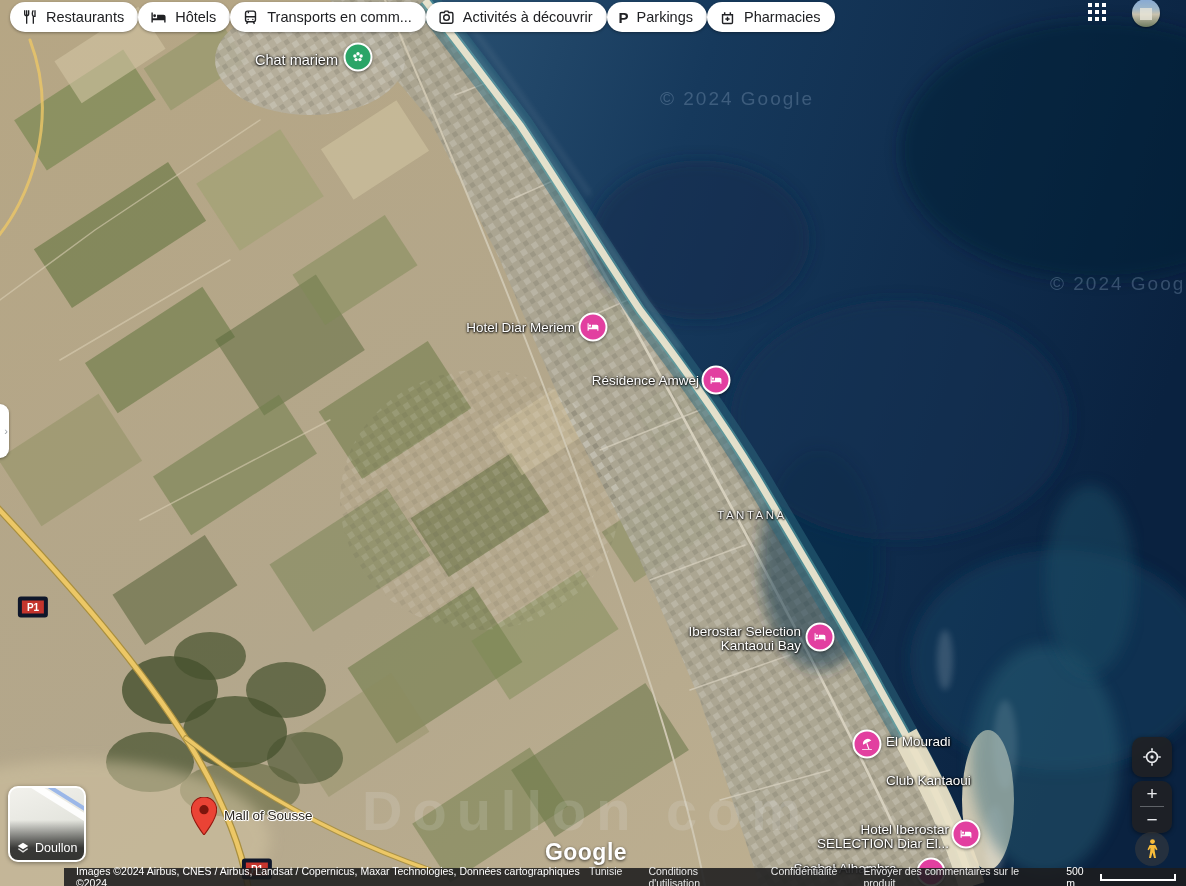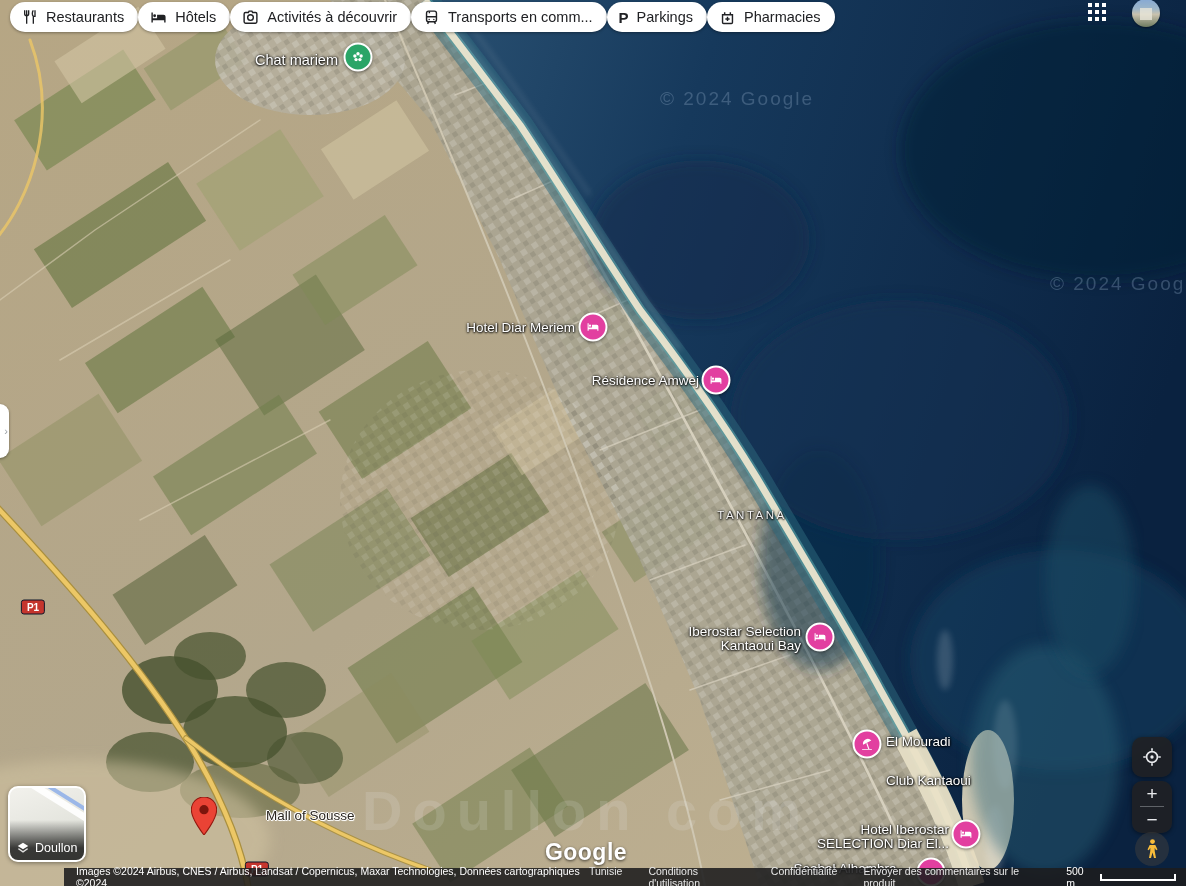--- a/index.html
+++ b/index.html
@@ -23,27 +23,27 @@
 
   
   .lbl{position:absolute;color:#fff;font-size:13.5px;font-weight:500;line-height:14px;white-space:nowrap;z-index:10;
        text-shadow:0 1px 2px rgba(0,0,0,.9), 0 0 3px rgba(0,0,0,.8), 1px 0 2px rgba(0,0,0,.7);}
   .lbl.right{transform:translate(-100%,-50%);text-align:right;}
   .lbl.left{transform:translate(0,-50%);}
   .lbl.center{transform:translate(-50%,-50%);text-align:center;}
   .locality{font-size:14.5px;font-weight:400;}
   .district{font-size:11.5px;font-weight:500;letter-spacing:2.5px;color:#f3f3f3;}
   .dark-lbl{color:#2b2620;font-weight:500;
-       text-shadow:0 1px 0 #fff,0 -1px 0 #fff,1px 0 0 #fff,-1px 0 0 #fff,1px 1px 1px #fff,-1px -1px 1px #fff;padding-left:42px;}
+       text-shadow:0 1px 0 #fff,0 -1px 0 #fff,1px 0 0 #fff,-1px 0 0 #fff,1px 1px 1px #fff,-1px -1px 1px #fff;}
 
   .pmark{position:absolute;width:25px;height:25px;border-radius:50%;transform:translate(-50%,-50%);z-index:9;
          border:2.5px solid #fff;box-shadow:0 1px 3px rgba(0,0,0,.45);
          display:flex;align-items:center;justify-content:center;cursor:pointer;}
   .badge{position:absolute;transform:translate(-50%,-50%);background:#c5352d;color:#fff;z-index:8;
-         font-size:10px;font-weight:700;padding:1px 5px;border-radius:3px;border:1px solid #0f172a;cursor:pointer;}
+         font-size:10px;font-weight:700;padding:1px 5px;border-radius:3px;border:4px solid #0f172a;cursor:pointer;}
 
   
   .imwm{position:absolute;color:#8fa9c5;opacity:.33;font-size:19px;font-weight:500;letter-spacing:2px;z-index:5;white-space:nowrap;}
   .sitewm{position:absolute;left:362px;top:778px;font-size:56px;font-weight:700;letter-spacing:10px;
           color:#eef2f5;opacity:.14;z-index:6;white-space:nowrap;}
   .glogo{position:absolute;left:586px;top:852px;transform:translate(-50%,-50%);z-index:12;
          color:#fff;font-size:23px;font-weight:700;letter-spacing:.5px;
          text-shadow:0 1px 3px rgba(0,0,0,.7);}
 
   
@@ -208,34 +208,34 @@
     </div>
     <div class="chip">
       <svg width="17" height="17" viewBox="0 0 24 24" fill="#202124">
         <circle cx="6.5" cy="9.5" r="2"></circle>
           <path d="M2 5v14h2v-3h16v3h2v-8a3 3 0 0 0-3-3h-9v5H4V5z"></path>
       </svg>
       <span>Hôtels</span>
     </div>
     <div class="chip">
       <svg width="17" height="17" viewBox="0 0 24 24" fill="none" stroke="#202124" stroke-width="2">
-        <path d="M9 5l1-2h4l1 2h4a2 2 0 0 1 2 2v11a2 2 0 0 1-2 2H5a2 2 0 0 1-2-2V7a2 2 0 0 1 2-2z"></path>
-          <circle cx="12" cy="12" r="4"></circle>
-      </svg>
-      <span>Activités à découvrir</span>
-    </div>
-    <div class="chip">
-      <svg width="17" height="17" viewBox="0 0 24 24" fill="none" stroke="#202124" stroke-width="2">
         <rect x="5" y="3" width="14" height="15" rx="3"></rect>
           <path d="M5 11h14M9 3v3"></path>
           <circle cx="8.7" cy="14.8" r="1" fill="#202124" stroke="none"></circle>
           <circle cx="15.3" cy="14.8" r="1" fill="#202124" stroke="none"></circle>
           <path d="M8 18l-1.5 3M16 18l1.5 3"></path>
       </svg>
       <span>Transports en comm...</span>
+    </div>
+    <div class="chip">
+      <svg width="17" height="17" viewBox="0 0 24 24" fill="none" stroke="#202124" stroke-width="2">
+        <path d="M9 5l1-2h4l1 2h4a2 2 0 0 1 2 2v11a2 2 0 0 1-2 2H5a2 2 0 0 1-2-2V7a2 2 0 0 1 2-2z"></path>
+          <circle cx="12" cy="12" r="4"></circle>
+      </svg>
+      <span>Activités à découvrir</span>
     </div>
     <div class="chip">
       <span style="font-weight:700;font-size:15px;">P</span>
       <span>Parkings</span>
     </div>
     <div class="chip">
       <svg width="17" height="17" viewBox="0 0 24 24" fill="none" stroke="#202124" stroke-width="2">
         <path d="M5 8h14v11a1.5 1.5 0 0 1-1.5 1.5h-11A1.5 1.5 0 0 1 5 19z"></path>
           <path d="M8 8V4.5M16 8V4.5M12 11v6M9 14h6"></path>
       </svg>

